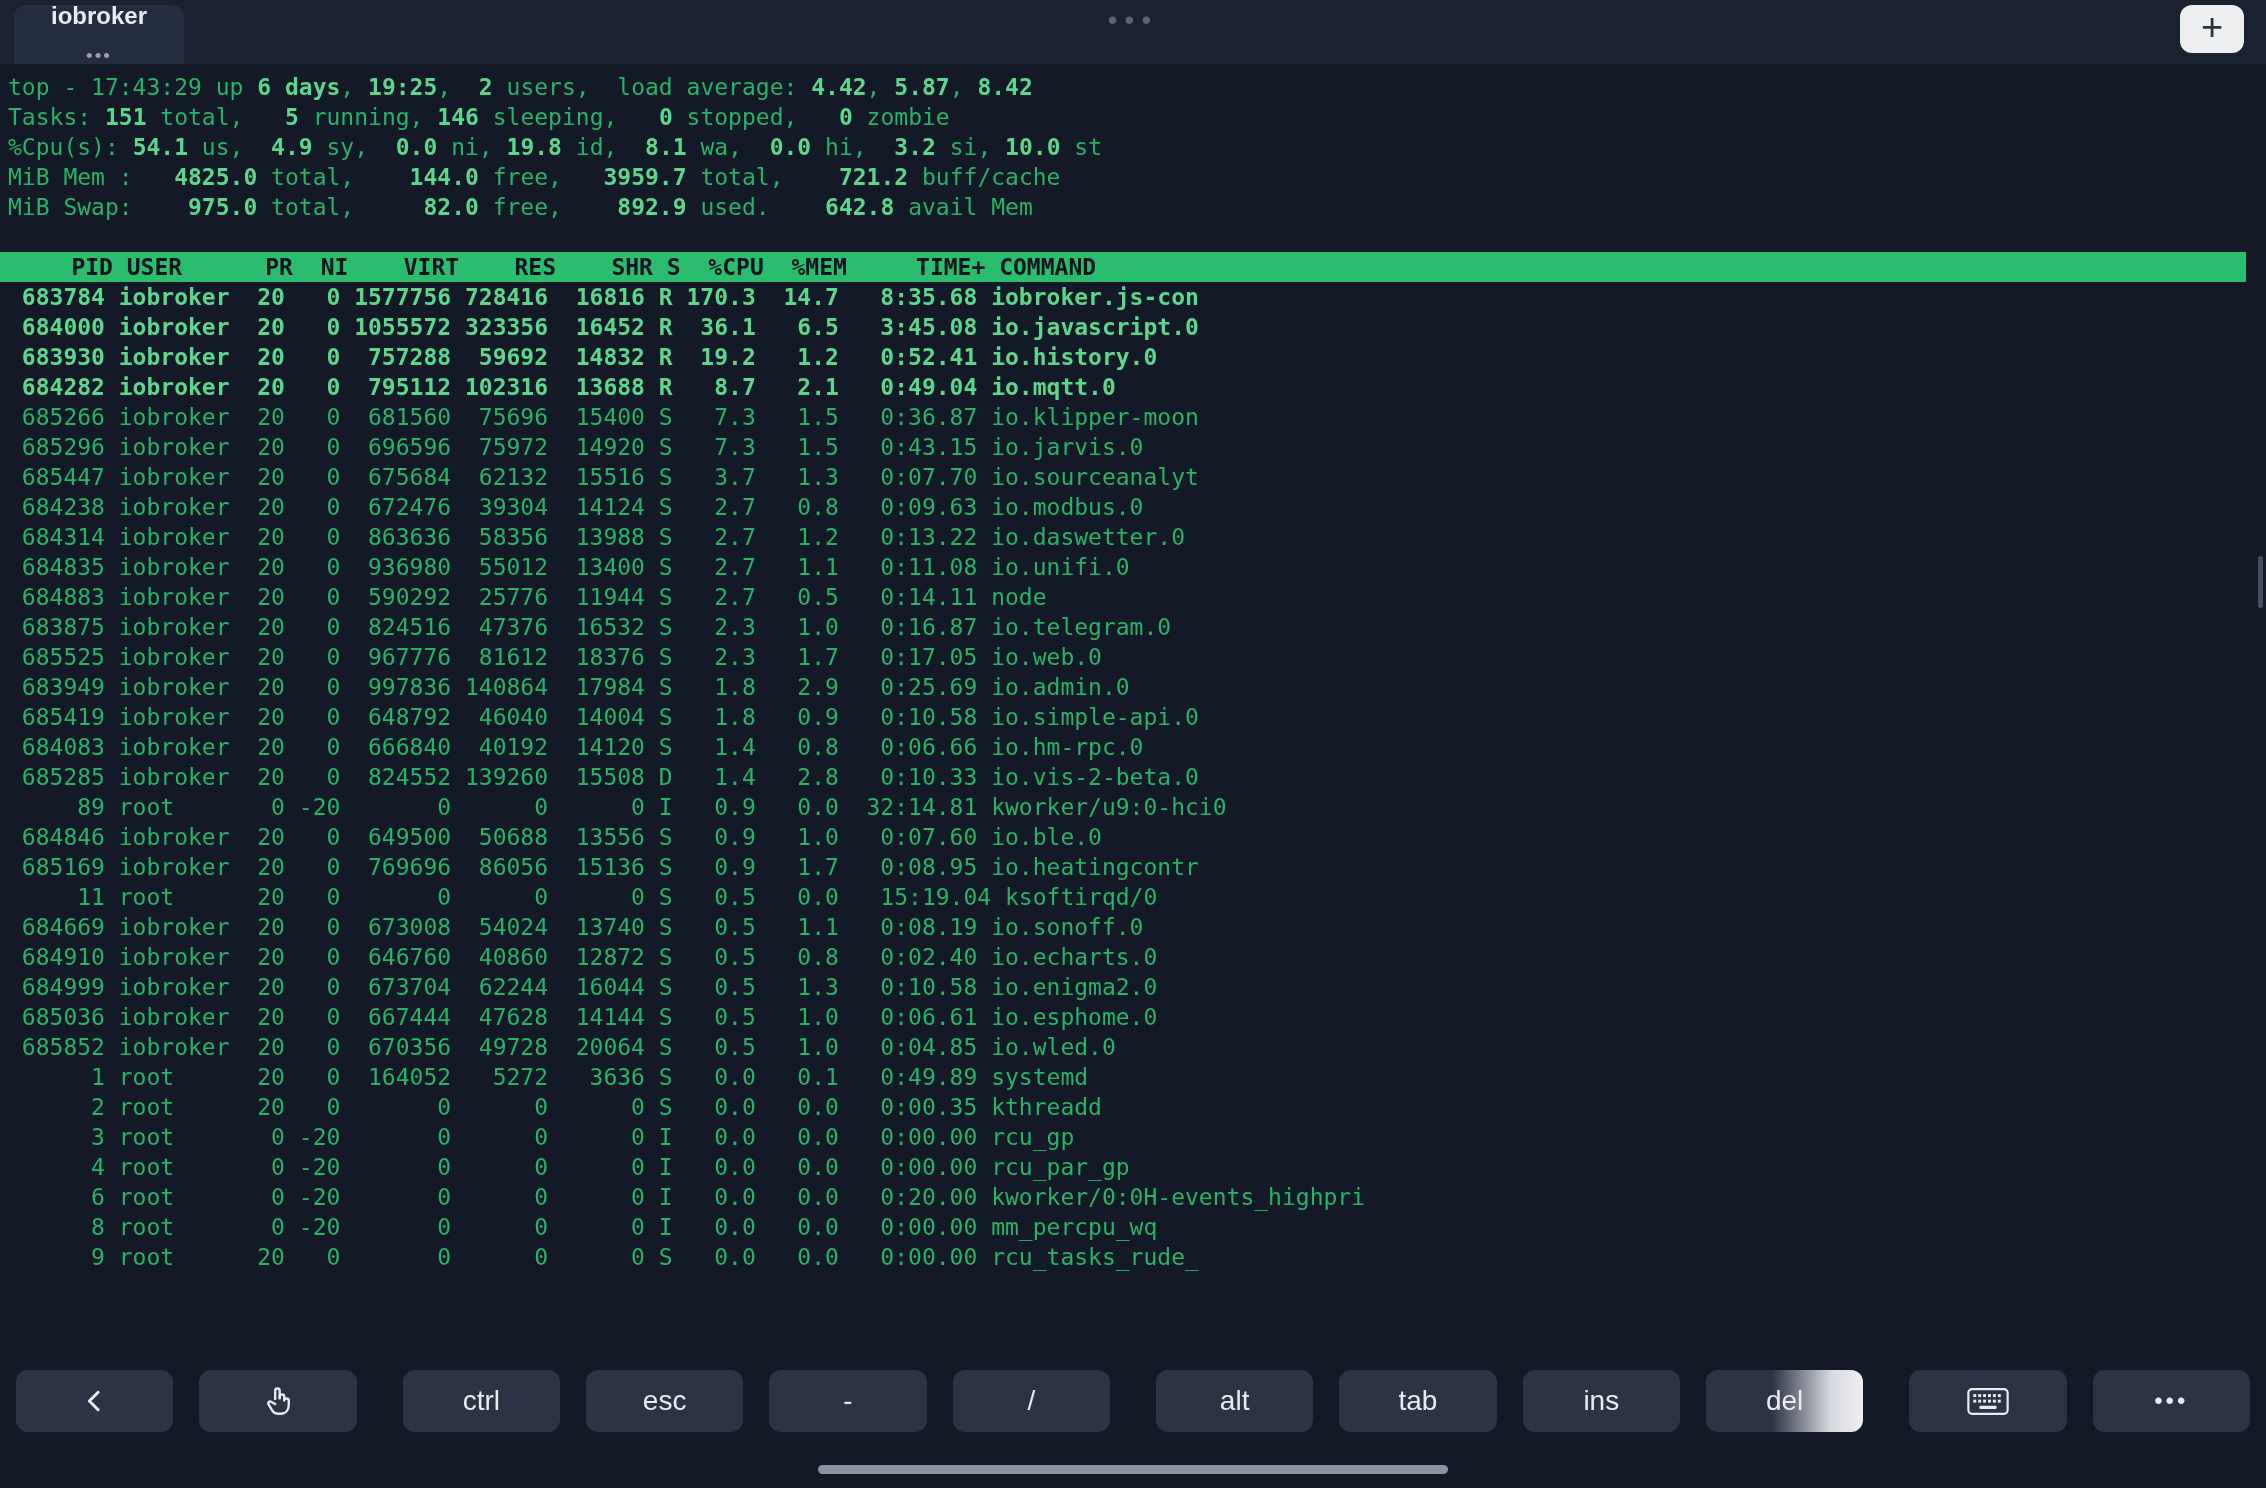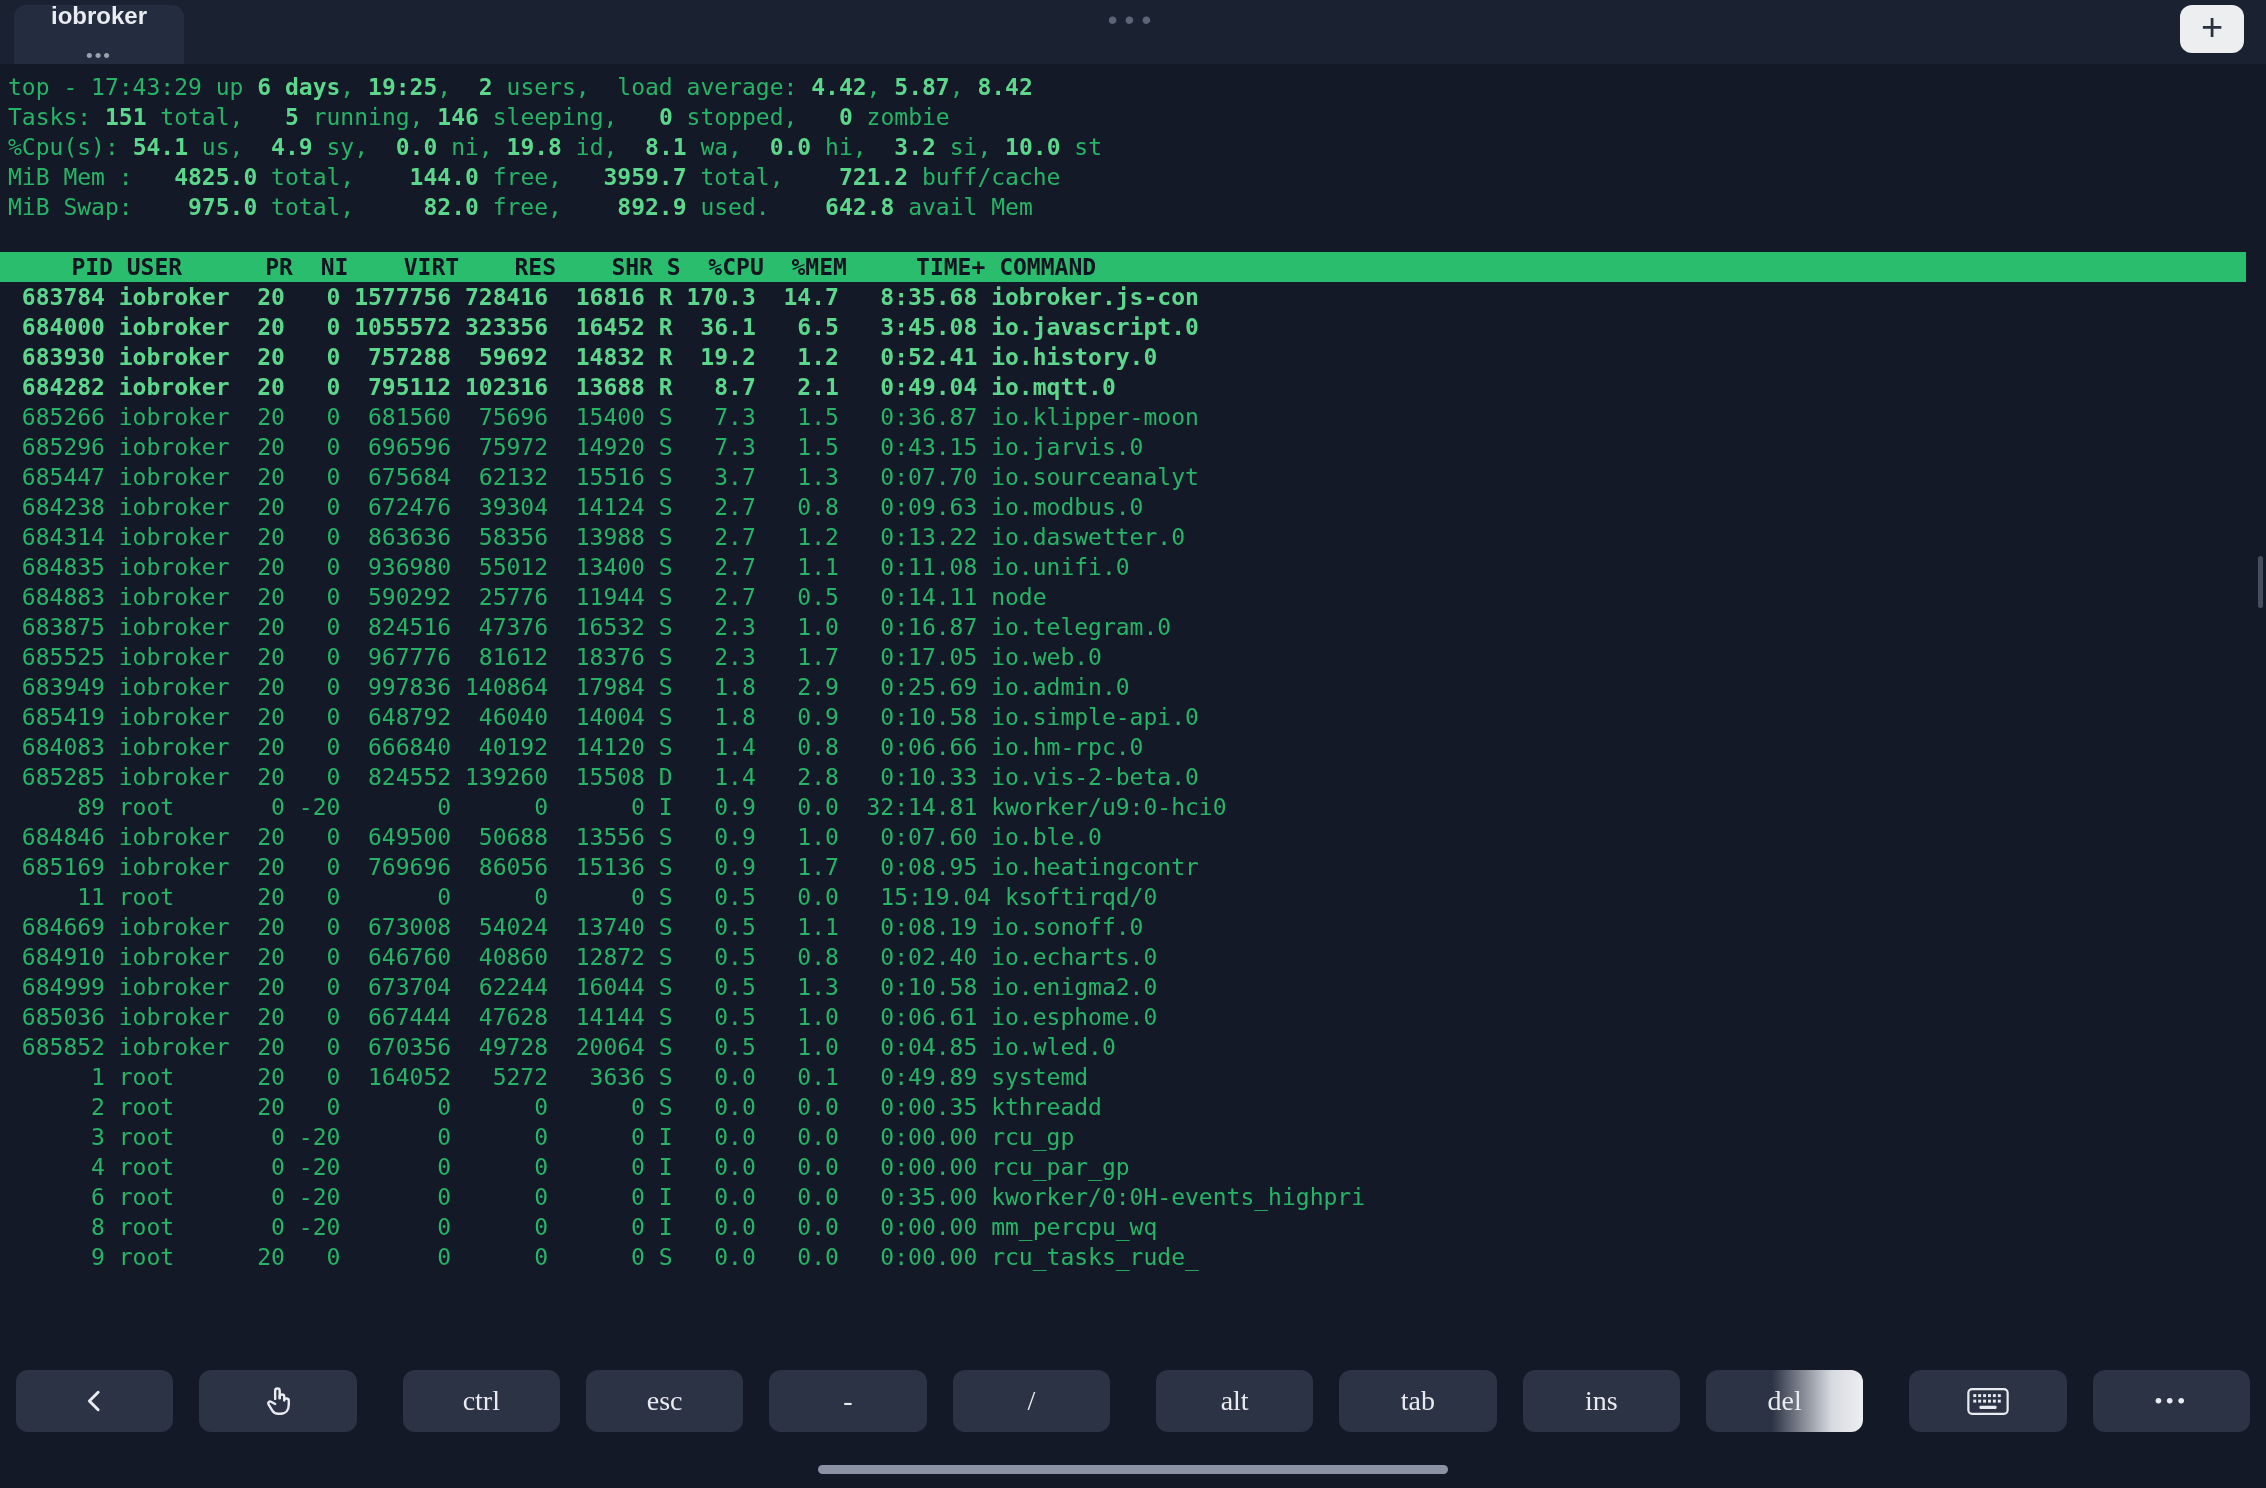--- a/index.html
+++ b/index.html
@@ -71,21 +71,21 @@
   .toolbar {
     position: absolute; left: 0; right: 0; bottom: 56px; height: 62px;
     padding: 0 16px;
     display: flex; align-items: stretch; gap: 26px;
   }
   .key {
     flex: 1 1 0;
     background: var(--key_bg, #2c3344);
     color: var(--key_fg, #e8ebf0);
     border: none; border-radius: 12px;
-    font-family: Liberation Serif, serif;
+    font-family: Liberation Sans, sans-serif;
     font-size: 28px;
     display: flex; align-items: center; justify-content: center;
     cursor: pointer; padding: 13px;
   }
   .key.group { margin-left: 20px; }
   .key.pressed {
     background: linear-gradient(90deg,
       var(--key_bg, #2c3344) 0%,
       var(--key_bg, #2c3344) 42%,
       #d7dae0 80%, #edeef1 100%);
@@ -143,21 +143,21 @@
     <div class="tline">     11 root      20   0       0      0      0 S   0.5   0.0   15:19.04 ksoftirqd/0</div>
     <div class="tline"> 684669 iobroker  20   0  673008  54024  13740 S   0.5   1.1   0:08.19 io.sonoff.0</div>
     <div class="tline"> 684910 iobroker  20   0  646760  40860  12872 S   0.5   0.8   0:02.40 io.echarts.0</div>
     <div class="tline"> 684999 iobroker  20   0  673704  62244  16044 S   0.5   1.3   0:10.58 io.enigma2.0</div>
     <div class="tline"> 685036 iobroker  20   0  667444  47628  14144 S   0.5   1.0   0:06.61 io.esphome.0</div>
     <div class="tline"> 685852 iobroker  20   0  670356  49728  20064 S   0.5   1.0   0:04.85 io.wled.0</div>
     <div class="tline">      1 root      20   0  164052   5272   3636 S   0.0   0.1   0:49.89 systemd</div>
     <div class="tline">      2 root      20   0       0      0      0 S   0.0   0.0   0:00.35 kthreadd</div>
     <div class="tline">      3 root       0 -20       0      0      0 I   0.0   0.0   0:00.00 rcu_gp</div>
     <div class="tline">      4 root       0 -20       0      0      0 I   0.0   0.0   0:00.00 rcu_par_gp</div>
-    <div class="tline">      6 root       0 -20       0      0      0 I   0.0   0.0   0:35.00 kworker/0:0H-events_highpri</div>
+    <div class="tline">      6 root       0 -20       0      0      0 I   0.0   0.0   0:20.00 kworker/0:0H-events_highpri</div>
     <div class="tline">      8 root       0 -20       0      0      0 I   0.0   0.0   0:00.00 mm_percpu_wq</div>
     <div class="tline">      9 root      20   0       0      0      0 S   0.0   0.0   0:00.00 rcu_tasks_rude_</div>
   </div>
 
 <div class="scrollthumb"></div>
 
 <div class="toolbar">
   <button class="key">
     <svg viewBox="0 0 24 24" width="30" height="30">
       <path d="M14.5 5 L7.5 12 L14.5 19" fill="none" stroke="currentColor" stroke-width="2.4" stroke-linecap="round" stroke-linejoin="round"></path>

